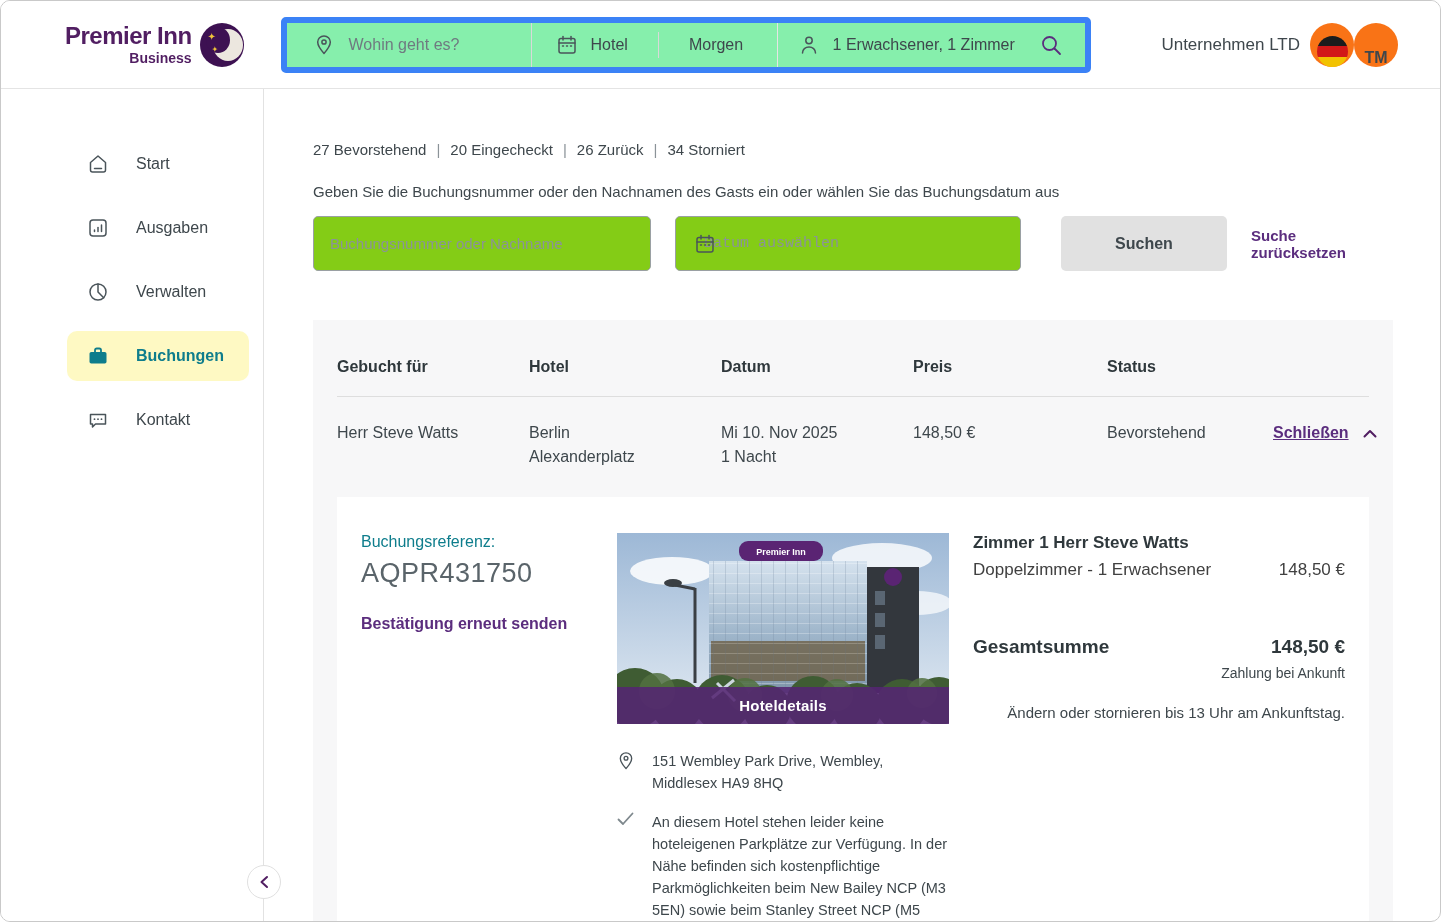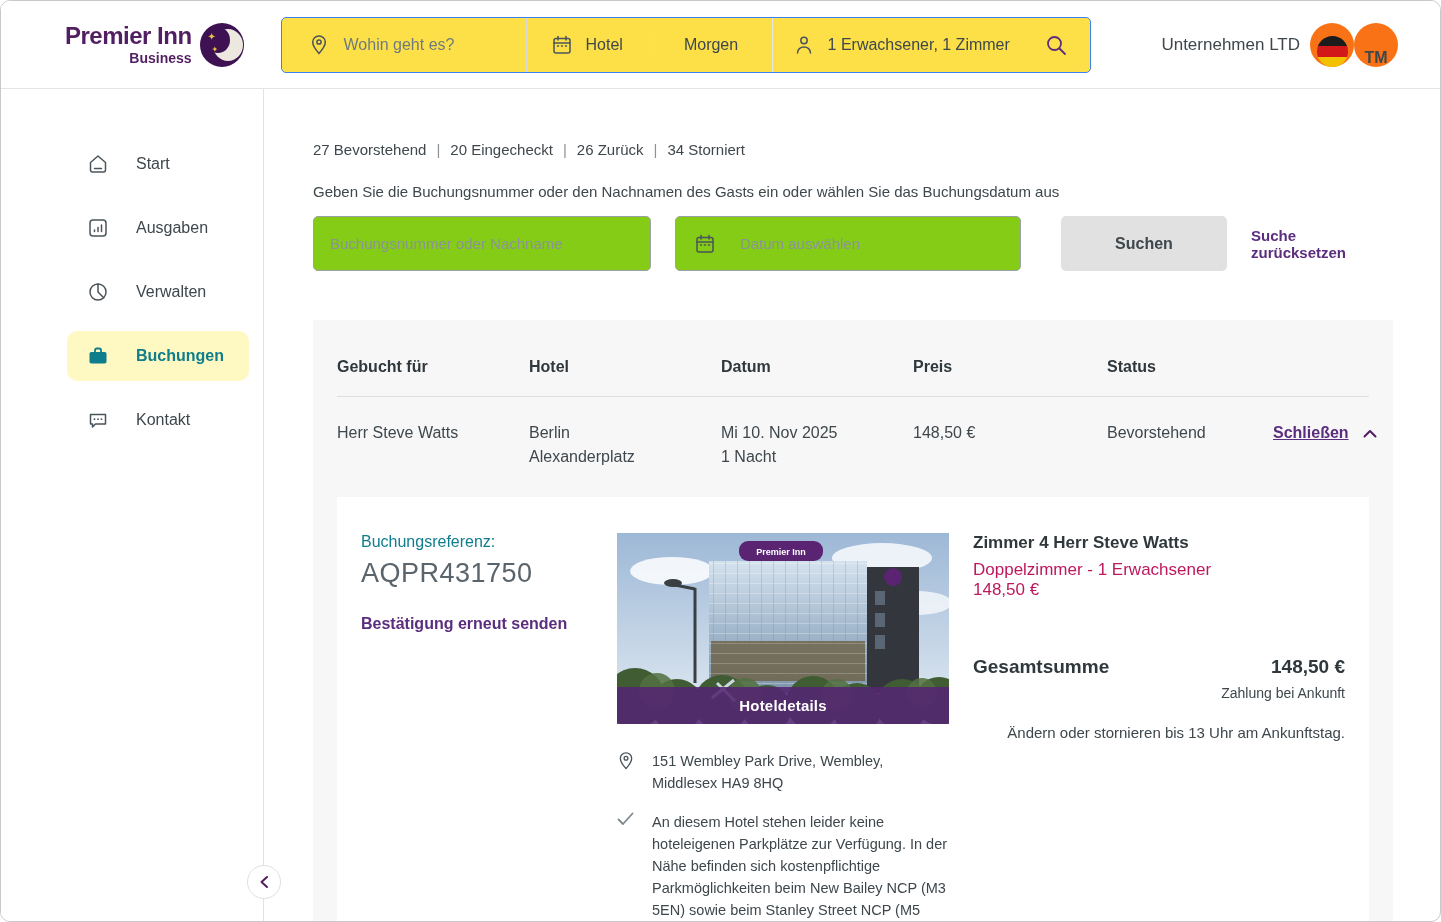--- a/index.html
+++ b/index.html
@@ -12,21 +12,21 @@
   .logo-text { text-align:right; line-height:1; }
   .logo-line1 { font-size:24px; font-weight:bold; color:#511e62; letter-spacing:-0.5px; }
   .logo-line2 { font-size:14px; font-weight:bold; color:#511e62; margin-top:3px; }
   .logo-moon { width:44px; height:44px; border-radius:50%; background:#3d1152; position:relative; overflow:hidden; flex:0 0 auto; }
   .logo-moon .crescent { position:absolute; left:13px; top:6px; width:30px; height:32px; border-radius:50%; background:#ece7df; }
   .logo-moon .crescent-cut { position:absolute; left:6px; top:4px; width:24px; height:26px; border-radius:50%; background:#3d1152; }
   .logo-moon .star1,.logo-moon .star2 { position:absolute; color:#f0c53a; font-size:10px; }
   .logo-moon .star1 { left:8px; top:8px; }
   .logo-moon .star2 { left:12px; top:22px; font-size:8px; }
 
-  .search-bar { margin-left:37px; width:810px; height:56px; border:1px solid #3b82f6; border-radius:5px; display:flex; align-items:stretch; background:#fde047; }
+  .search-bar { margin-left:37px; width:810px; height:56px; border:6px solid #3b82f6; border-radius:5px; display:flex; align-items:stretch; background:#86efac; }
   .sb-section { display:flex; align-items:center; }
   .sb-destination { flex:0 0 244px; padding-left:26px; gap:14px; }
   .sb-dates { flex:0 0 246px; border-left:1px solid #d9d9d9; padding-left:24px; gap:13px; }
   .sb-guests { flex:1; border-left:1px solid #e5e5e5; padding:0 22px 0 20px; gap:13px;text-align:center; }
   .sb-placeholder { font-size:16px; color:#6f7a80; }
   .sb-label { font-size:16px; color:#3e474c; }
   .sb-mini-divider { width:1px; height:26px; background:#d9d9d9; margin:0 17px; }
   .sb-search-icon { margin-left:auto; cursor:pointer; display:flex; }
 
   .account { margin-left:auto; margin-right:42px; display:flex; align-items:center; }
@@ -49,21 +49,21 @@
   
   .main { flex:1; padding:52px 49px 0 49px; overflow:hidden; }
   .status-line { font-size:15px; color:#3e474c; display:flex; gap:10px; align-items:center; }
   .status-sep { color:#8b9398; }
   .instruction { margin-top:25px; font-size:15px; color:#3e474c; }
 
   .filter-row { margin-top:16px; display:flex; align-items:center; }
   .text-input { width:347px; height:55px; border:1px solid #9aa0a3; border-radius:5px; font-size:15px; color:#3e474c; padding:0 16px; font-family:inherit; background:#84cc16; }
   .text-input::placeholder { color:#8b9398; }
   .input-with-icon { position:relative; margin-left:24px; }
-  .input-with-icon .text-input { width:346px; padding-left:64px; }
+  .input-with-icon .text-input { width:346px; padding-left:28px;font-family:Liberation Mono, monospace; }
   .input-icon { position:absolute; left:19px; top:50%; transform:translateY(-50%); display:flex; }
   .search-btn { margin-left:40px; width:171px; height:55px; background:#e1e1e1; border:none; border-radius:5px; font-size:16px; font-weight:600; color:#3e474c; font-family:inherit; cursor:pointer; }
   .reset-link { margin-left:24px; font-size:15px; font-weight:bold; color:#5b2d7e; cursor:pointer; text-decoration:none; }
 
   
   .table-card { margin-top:49px; background:#f7f7f8; width:1080px; height:602px; padding:0 24px; }
   .t-grid { display:grid; grid-template-columns:192px 192px 192px 194px 166px 1fr; }
   .t-head { padding:38px 0 20px; border-bottom:1px solid #dedede; }
   .t-head .th { font-size:16px; font-weight:600; color:#2f383c; }
   .t-row { padding:24px 0 28px; }
@@ -83,21 +83,21 @@
   .hotel-image { width:332px; height:191px; position:relative; overflow:hidden; cursor:pointer; }
   .hotel-image svg { display:block; }
   .hotel-image-label { position:absolute; left:0; right:0; bottom:0; height:37px; background:rgba(84,38,114,0.88); color:#fff; font-size:15px; font-weight:bold; display:flex; align-items:center; justify-content:center; letter-spacing:0.2px; }
   .info-row { margin-top:26px; display:flex; gap:17px; }
   .info-row + .info-row { margin-top:17px; }
   .info-icon { flex:0 0 18px; padding-top:1px; }
   .info-text { font-size:14.5px; line-height:22px; color:#3e474c; }
 
   .d-right { flex:1; margin-left:24px; }
   .room-title { font-size:17px; font-weight:bold; color:#2f383c; }
-  .room-line { margin-top:7px; display:flex; justify-content:space-between; font-size:17px; color:#be185d;flex-direction:column; }
+  .room-line { margin-top:7px; display:flex; justify-content:space-between; font-size:17px; color:#404040; }
   .total-row { margin-top:56px; display:flex; justify-content:space-between; align-items:baseline;gap:32px; }
   .total-label { font-size:19px; font-weight:bold; color:#2f383c; }
   .total-value { font-size:19px; font-weight:bold; color:#2f383c; }
   .payment-note { margin-top:7px; text-align:right; font-size:14px; color:#3e474c; }
   .cancel-note { margin-top:23px; text-align:right; font-size:15px; color:#3e474c; }
 
   svg .stroke { fill:none; stroke:#4a545a; stroke-width:1.5; stroke-linecap:round; stroke-linejoin:round; }
 </style>
 </head>
 <body>
@@ -375,21 +375,21 @@
               <span class="info-icon">
                 <svg width="17" height="14" viewBox="0 0 17 14">
                     <path d="M1.5 7.5 6 12 15.5 1.5" fill="none" stroke="#7e888d" stroke-width="1.8" stroke-linecap="round" stroke-linejoin="round"></path>
                   </svg>
               </span>
               <span class="info-text">An diesem Hotel stehen leider keine hoteleigenen Parkplätze zur Verfügung. In der Nähe befinden sich kostenpflichtige Parkmöglichkeiten beim New Bailey NCP (M3 5EN) sowie beim Stanley Street NCP (M5 4GP) zum Preis von £25,00 pro 24 Stunden.</span>
             </div>
           </div>
 
           <div class="d-right">
-            <div class="room-title">Zimmer 4 Herr Steve Watts</div>
+            <div class="room-title">Zimmer 1 Herr Steve Watts</div>
             <div class="room-line">
               <span>Doppelzimmer - 1 Erwachsener</span>
               <span>148,50 €</span>
             </div>
             <div class="total-row">
               <span class="total-label">Gesamtsumme</span>
               <span class="total-value">148,50 €</span>
             </div>
             <div class="payment-note">Zahlung bei Ankunft</div>
             <div class="cancel-note">Ändern oder stornieren bis 13 Uhr am Ankunftstag.</div>

